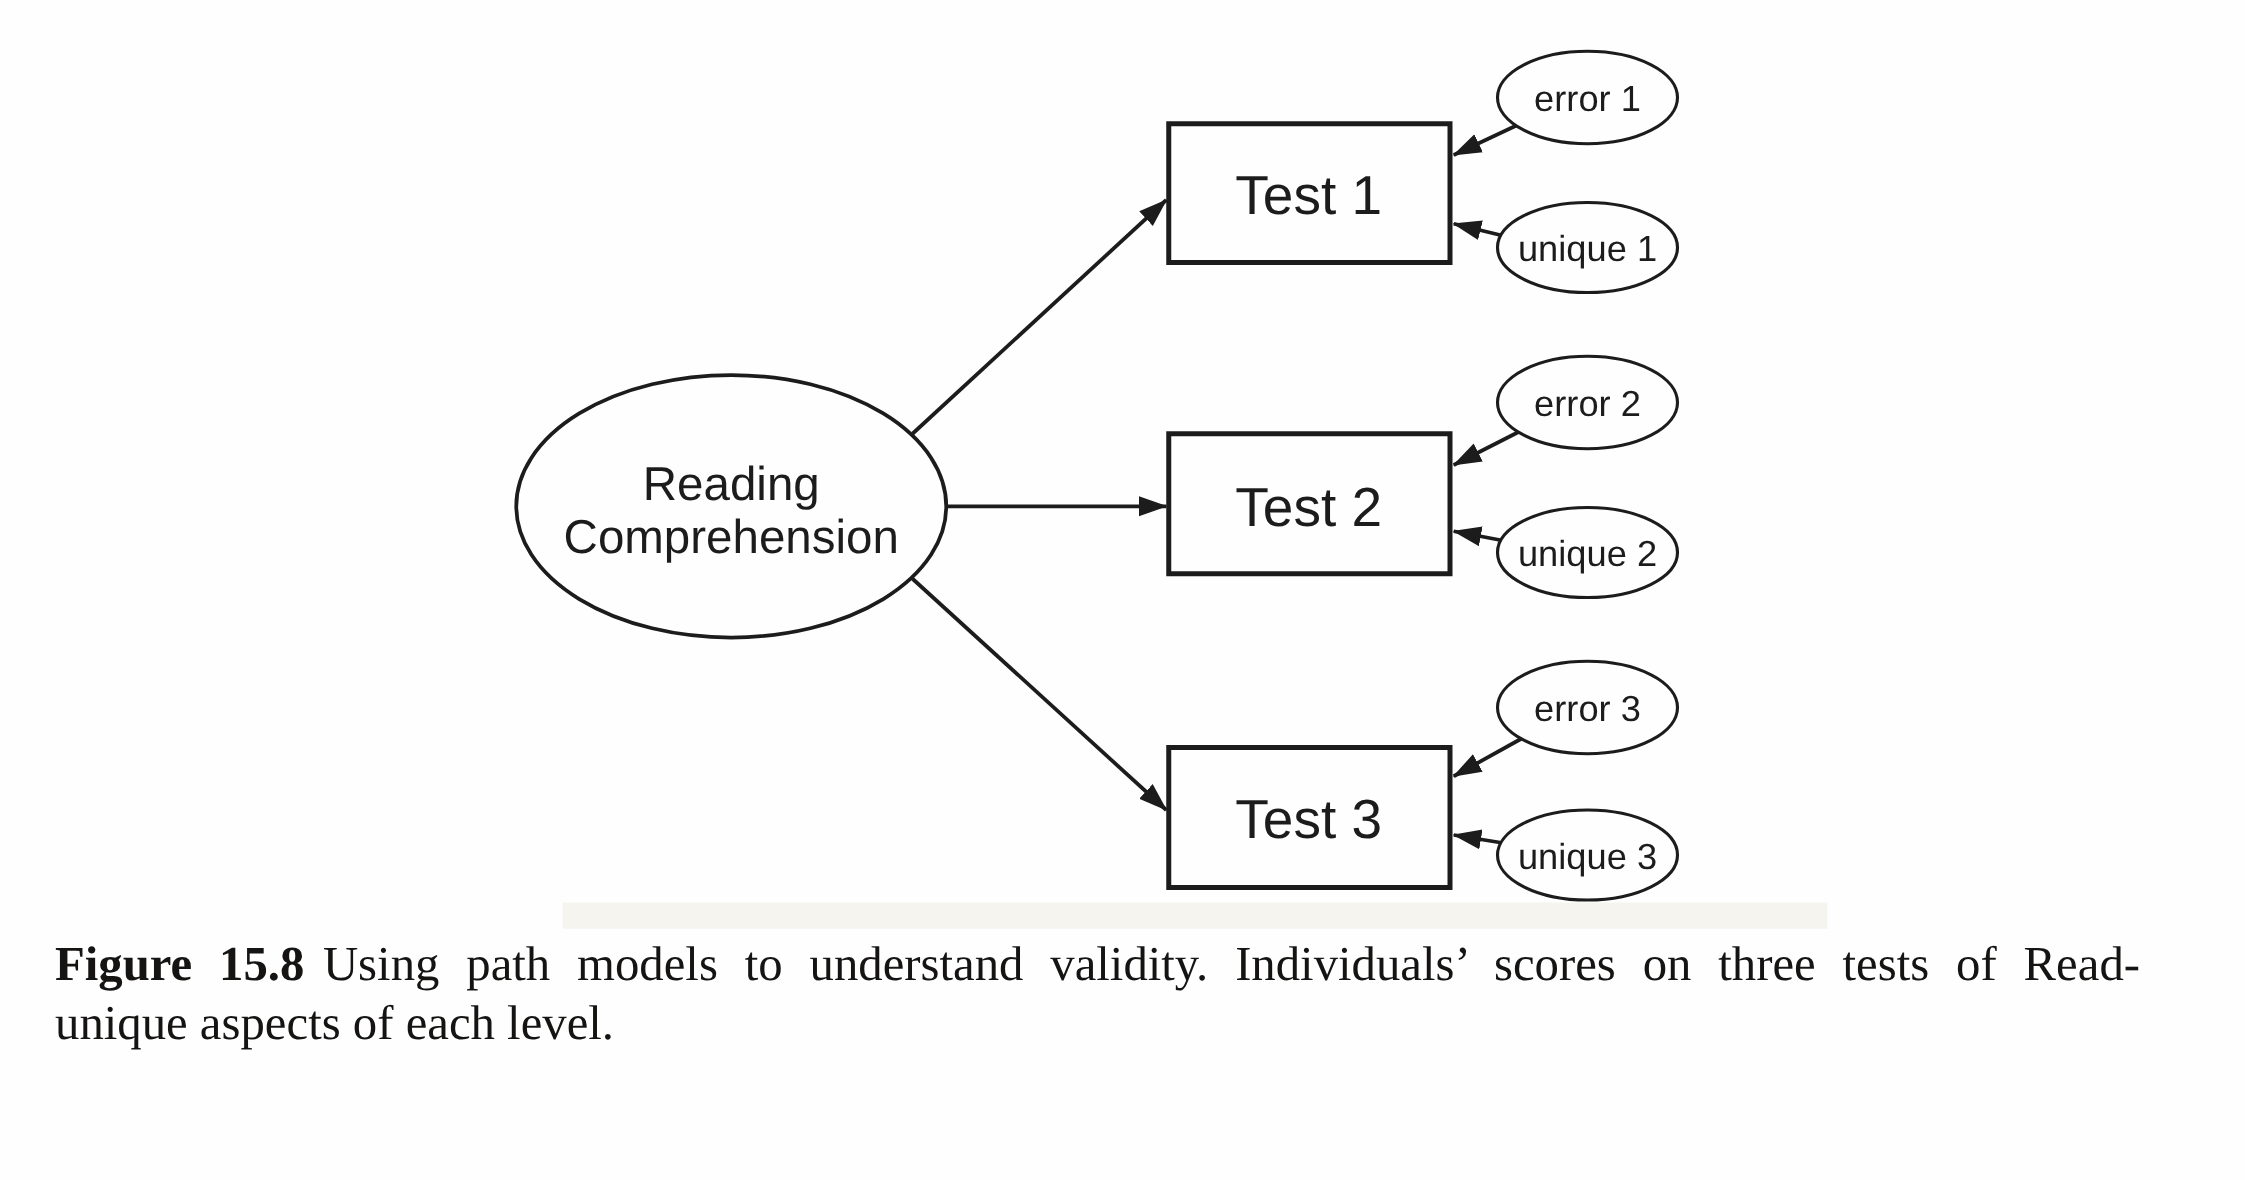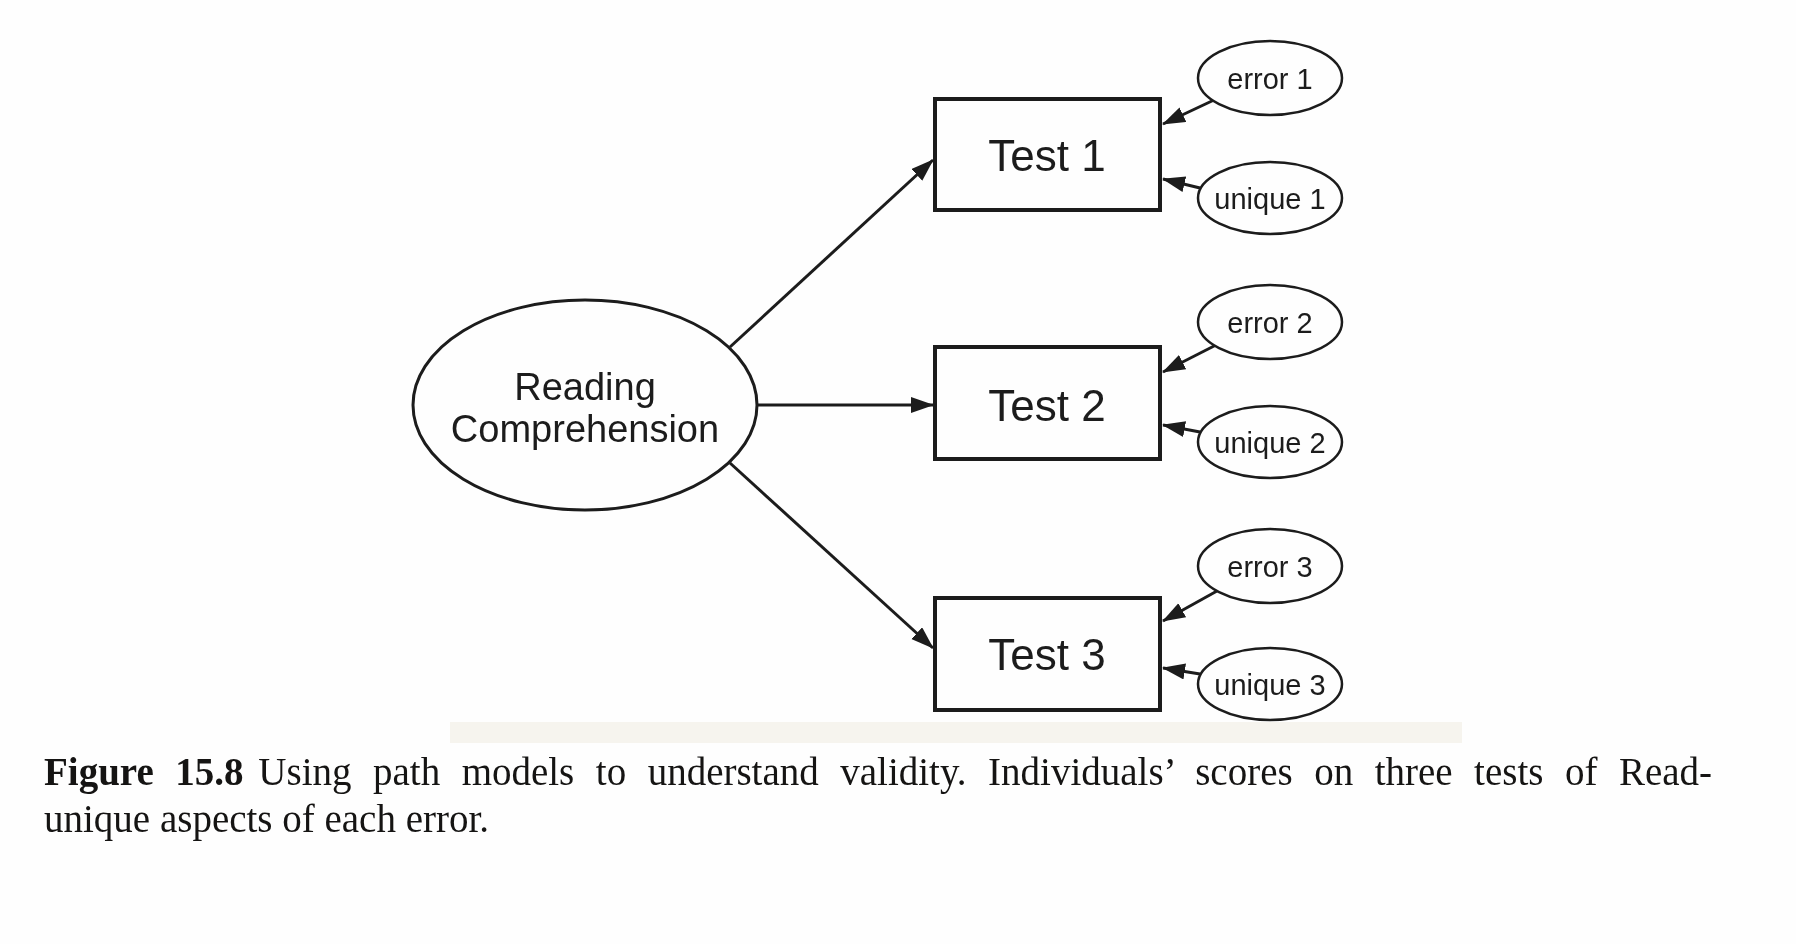--- a/index.html
+++ b/index.html
@@ -125,16 +125,16 @@
     <text class="node-label small-label" x="1270" y="577" text-anchor="middle">error 3</text>
 
     <ellipse class="shape" cx="1270" cy="684" rx="72" ry="36" stroke-width="2.5"></ellipse>
     <text class="node-label small-label" x="1270" y="695" text-anchor="middle">unique 3</text>
   </svg>
 
   <div class="scan-band"></div>
 
   <div class="caption">
     <div class="cap-line justified"><span class="cap-label">Figure 15.8</span><span>Using path models to understand validity. Individuals’ scores on three tests of Read-</span></div>
-    <div class="cap-line">unique aspects of each error.</div>
+    <div class="cap-line">unique aspects of each level.</div>
   </div>
 
 </div>
 
 </body></html>

